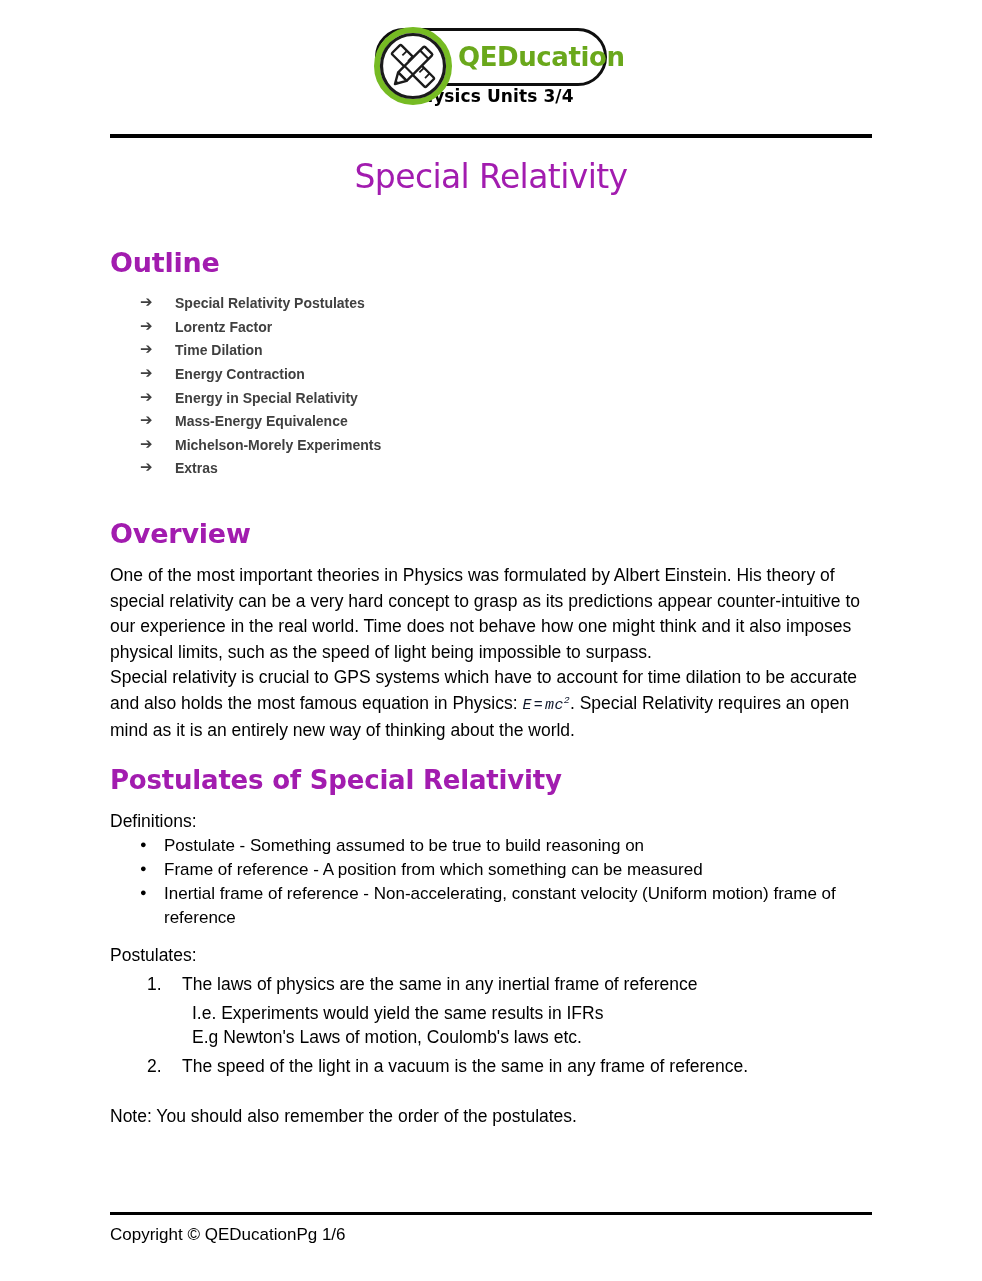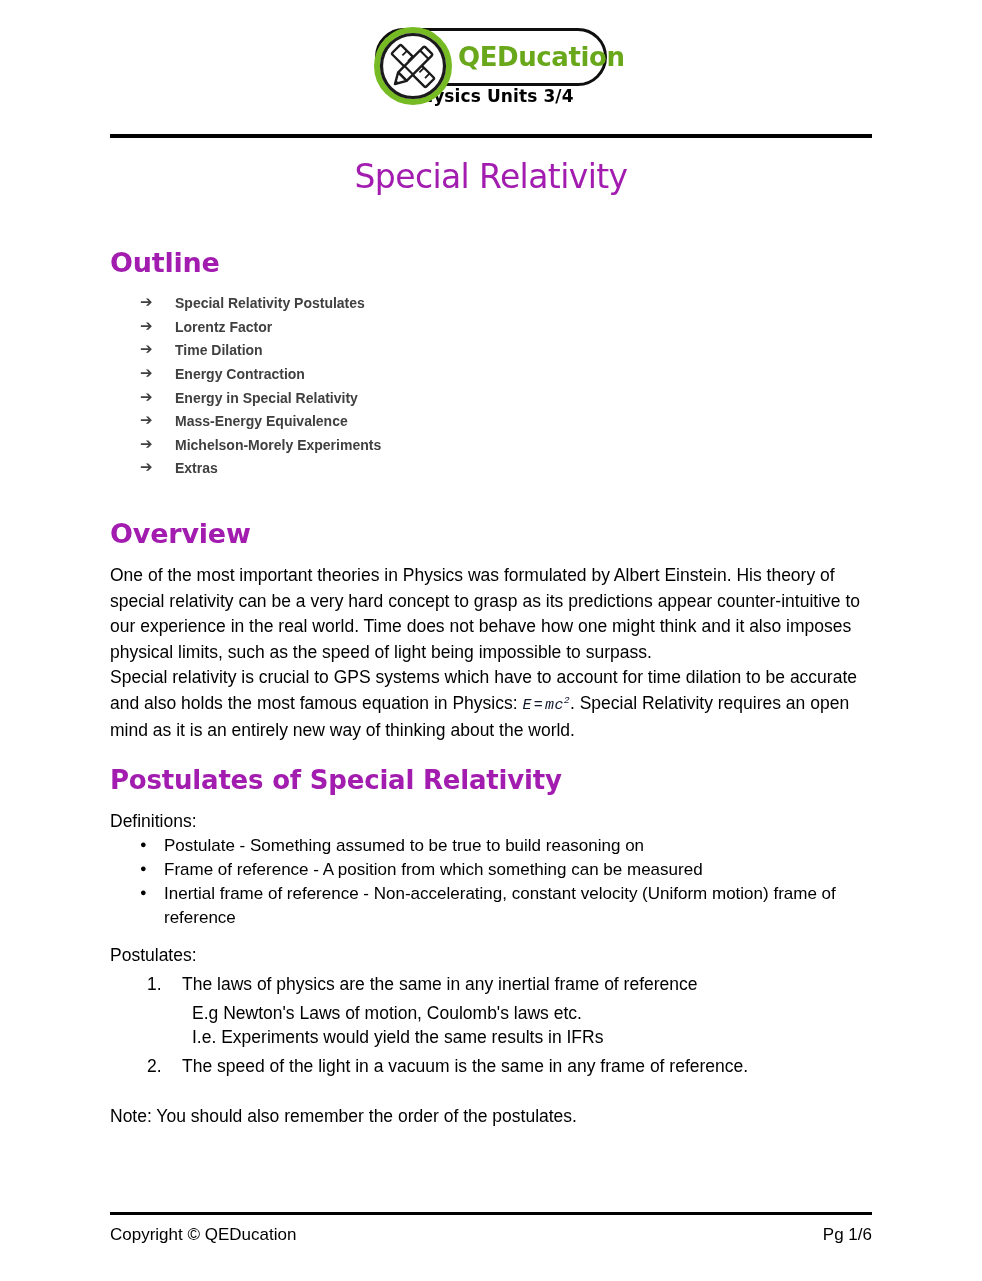--- a/index.html
+++ b/index.html
@@ -255,21 +255,21 @@
     width: 762px;
     height: 3px;
     background: #000;
   }
   .footer {
     position: absolute;
     left: 110px;
     top: 1225px;
     width: 762px;
     display: flex;
-    justify-content: space-between;
+    justify-content: flex-start;
     font-size: 17px;
     color: #000;
   }
 </style>
 </head>
 <body>
 
 <div class="page">
 
   <div class="header">
@@ -344,22 +344,22 @@
     </ul>
 
 
     <div class="spacer-sm"></div>
 
     <p class="body-p">Postulates:</p>
 
     <ol class="num-list">
       <li>The laws of physics are the same in any inertial frame of reference</li>
     </ol>
+    <div class="sub-line">I.e. Experiments would yield the same results in IFRs</div>
     <div class="sub-line">E.g Newton's Laws of motion, Coulomb's laws etc.</div>
-    <div class="sub-line">I.e. Experiments would yield the same results in IFRs</div>
     <ol class="num-list" style="counter-reset: pos 1;">
       <li>The speed of the light in a vacuum is the same in any frame of reference.</li>
     </ol>
 
     <div class="spacer-md"></div>
 
     <p class="body-p">Note: You should also remember the order of the postulates.</p>
 
   </div>
 

